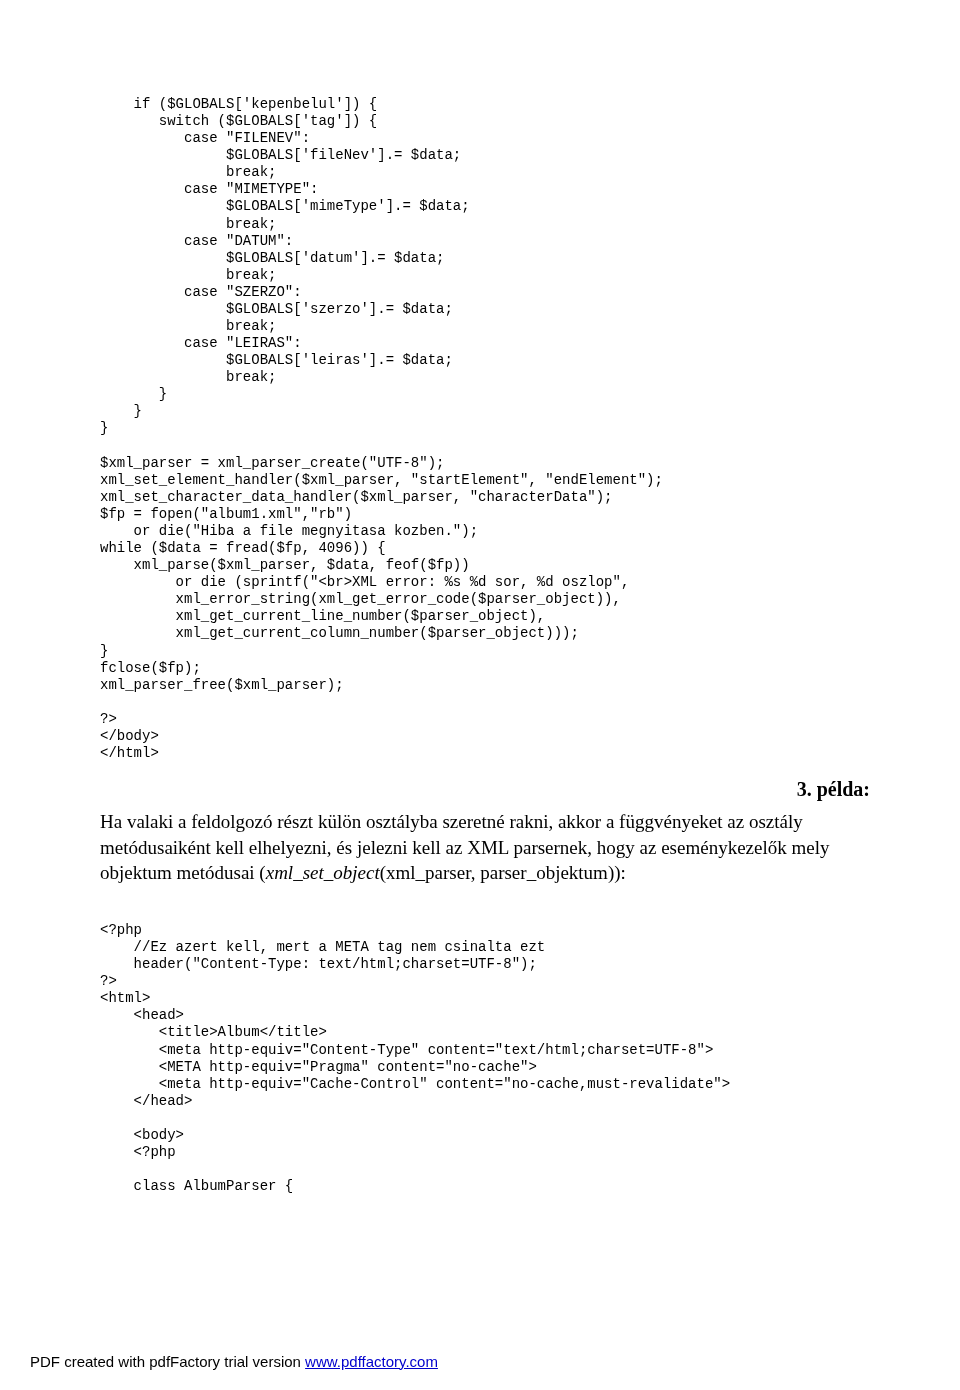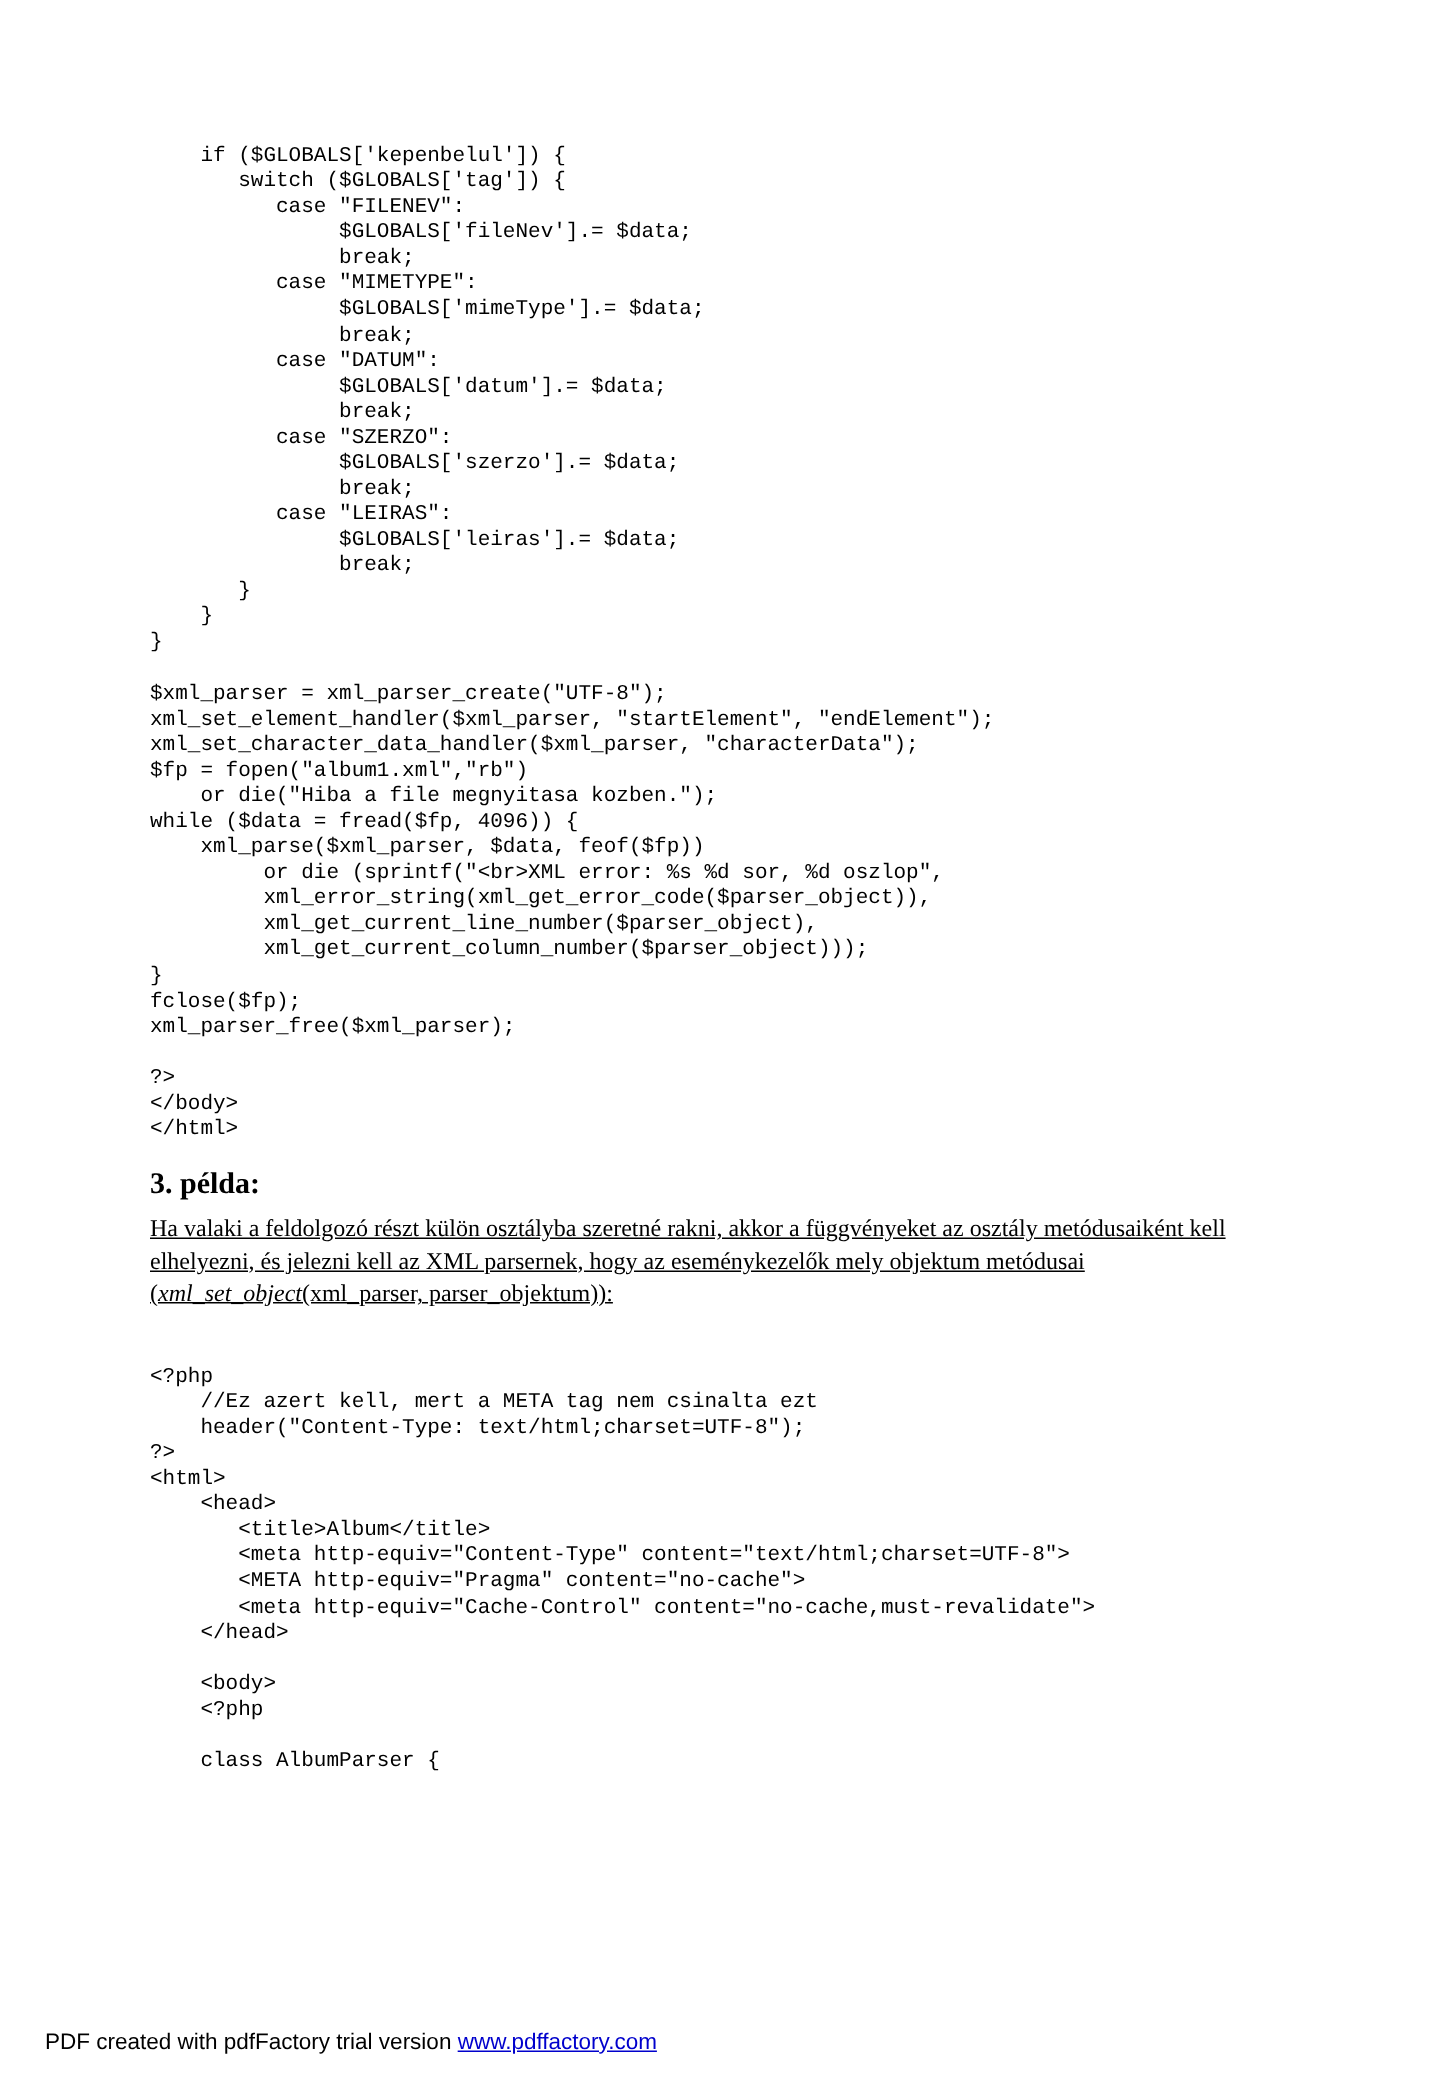--- a/index.html
+++ b/index.html
@@ -16,26 +16,26 @@
     font-size: 14px;
     white-space: pre;
     line-height: 1.22;
     margin-top: 36px;
   }
   h3 {
     font-family: "Times New Roman", serif;
     font-size: 20px;
     margin: 14px 0 6px 0;
     font-weight: bold;
+    text-align: right;
   }
   .prose {
     font-family: "Times New Roman", serif;
-    font-size: 16px;
+    font-size: 19px;
     line-height: 1.35;
-    text-decoration: underline;
   }
   .italic {
     font-style: italic;
   }
   .footer {
     position: fixed;
     bottom: 18px;
     left: 30px;
     font-family: Arial, sans-serif;
     font-size: 15px;

